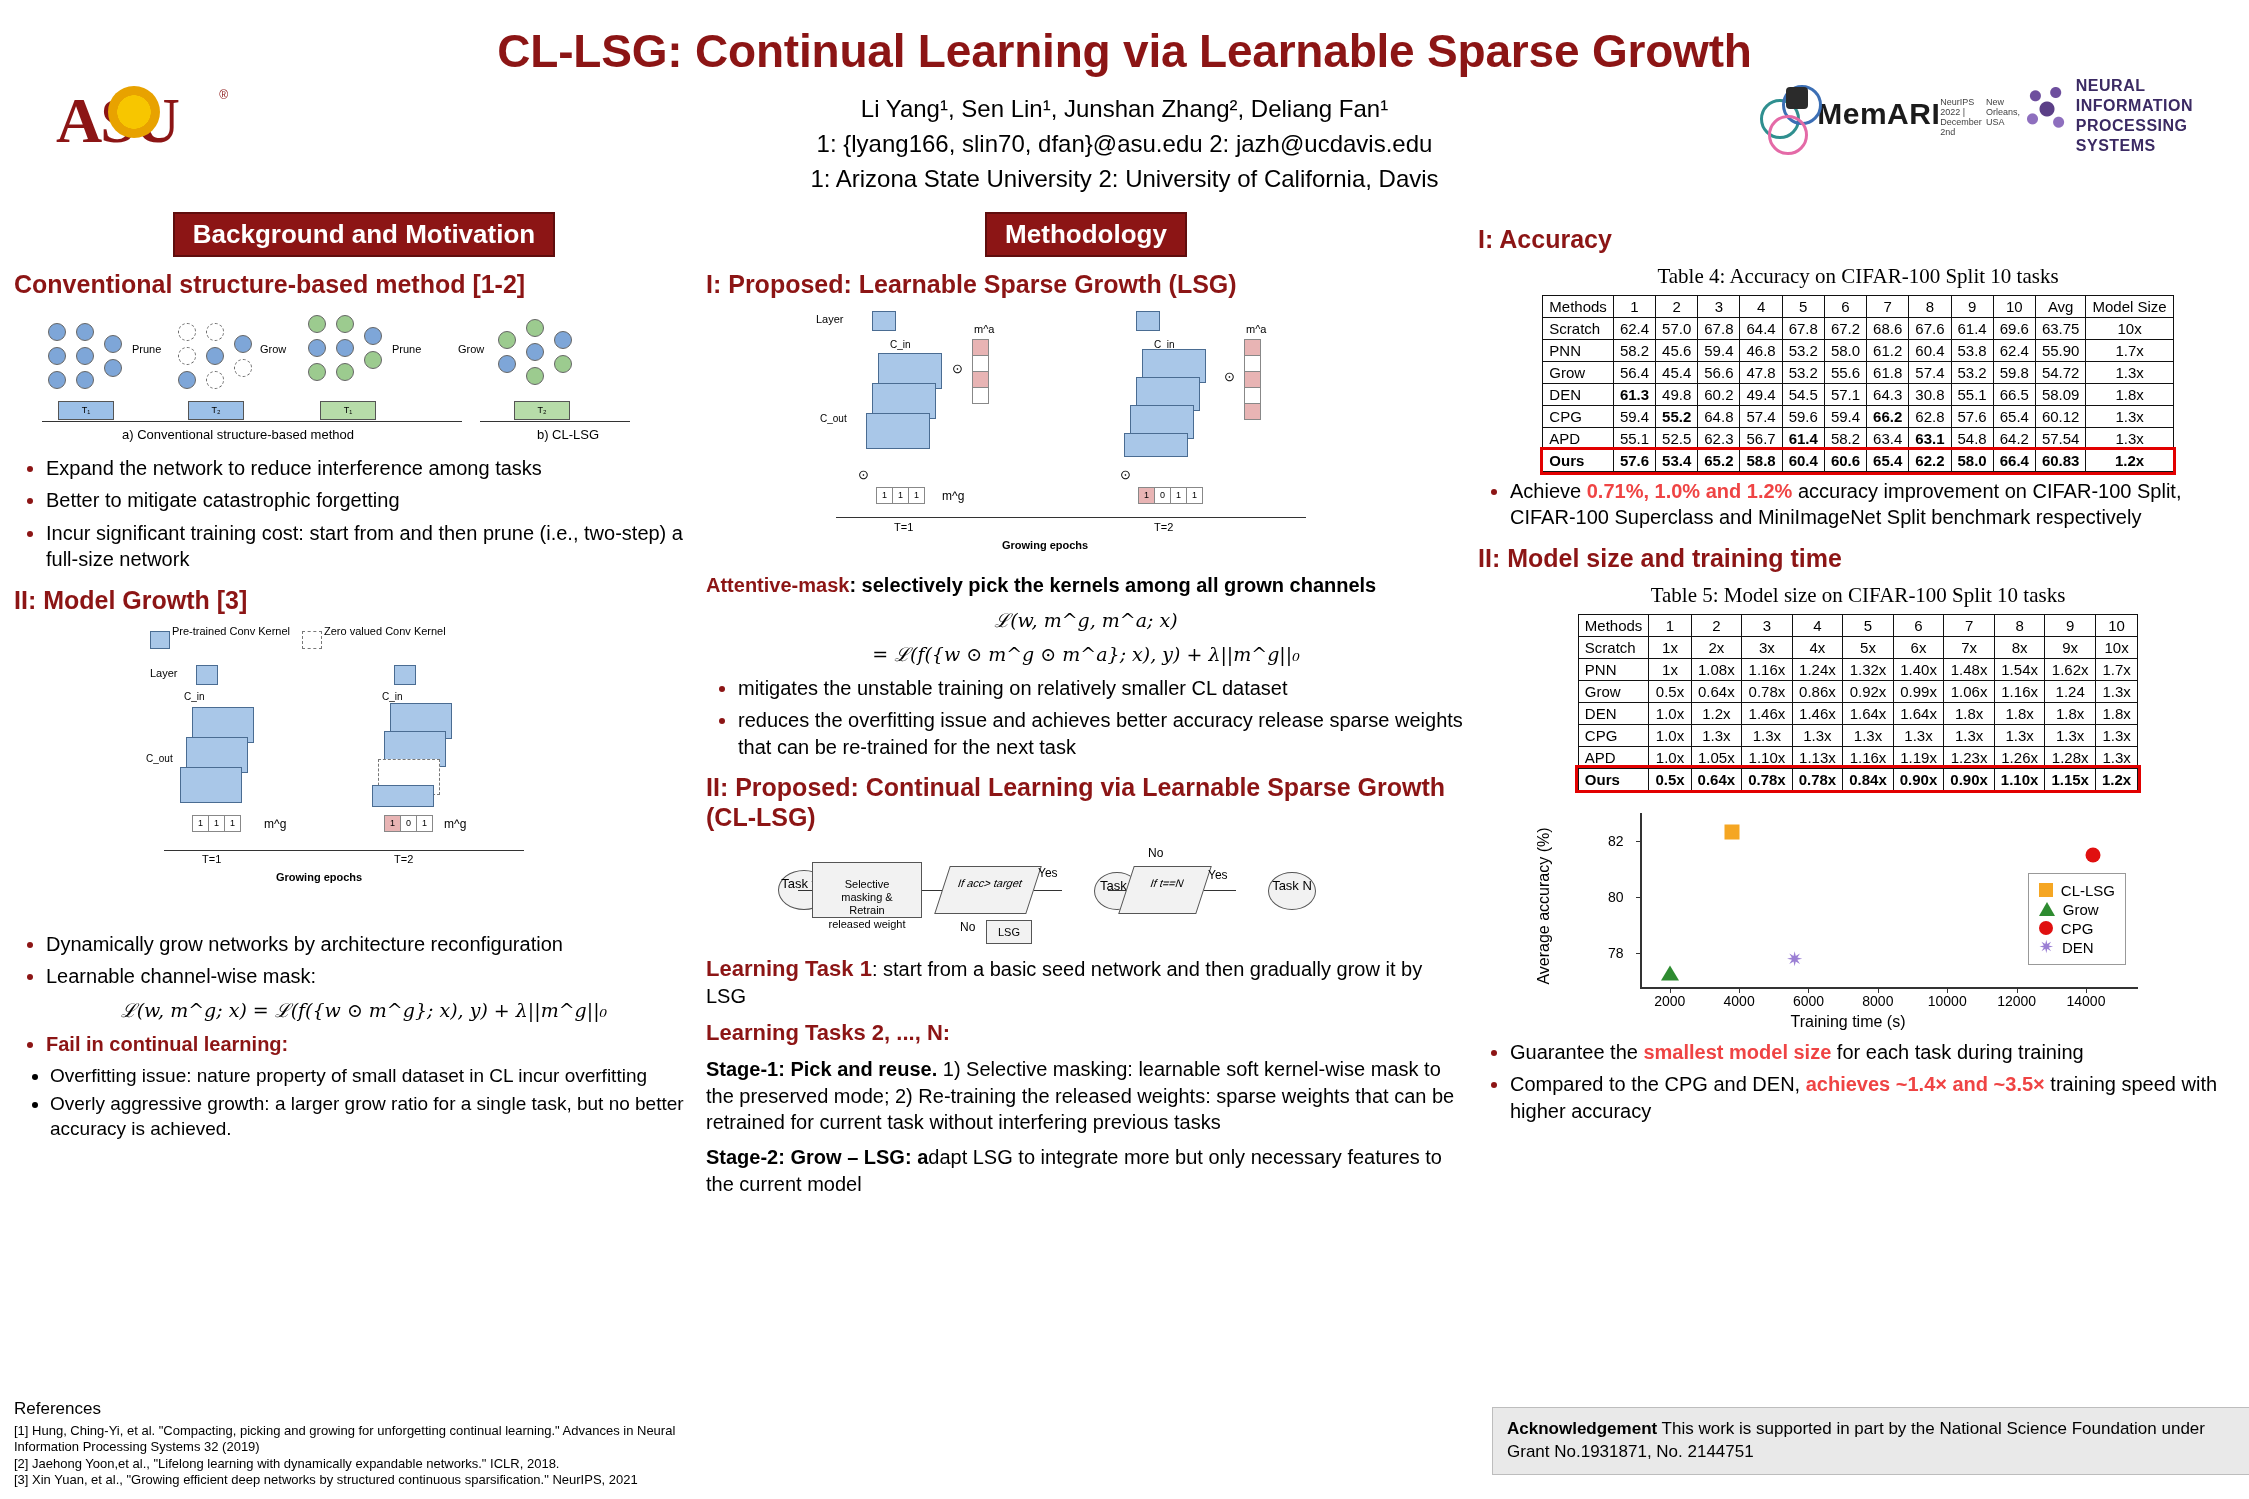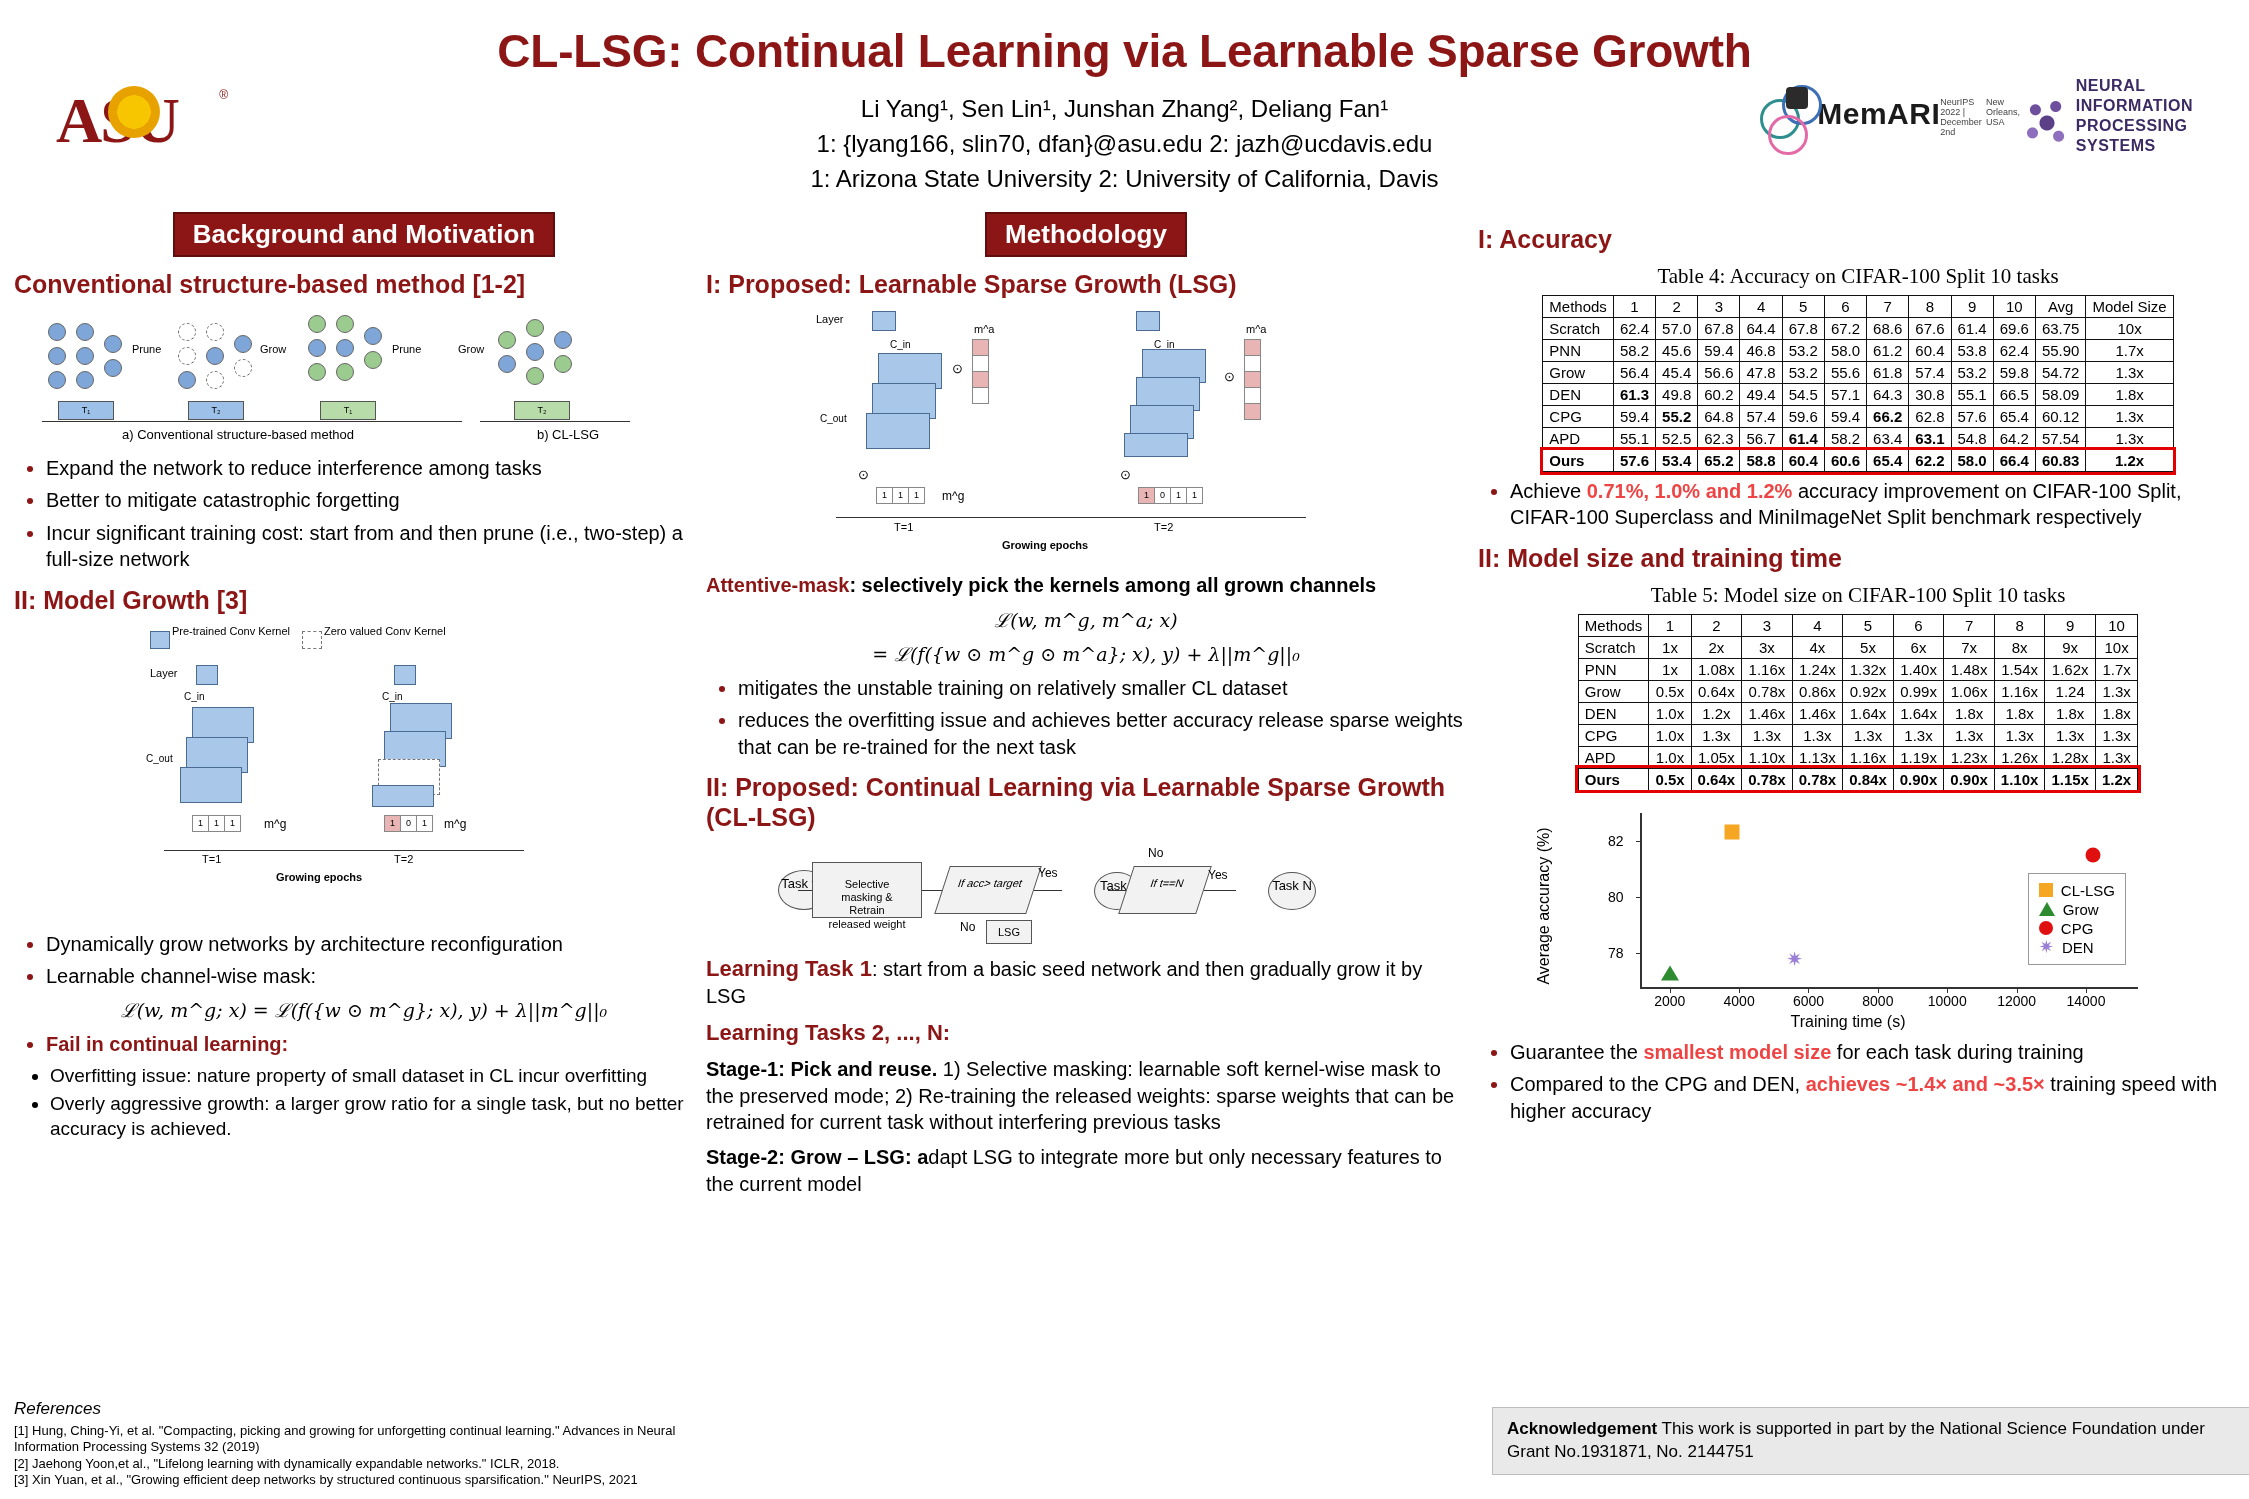--- a/index.html
+++ b/index.html
@@ -52,21 +52,21 @@
   .memari .c1{left:0;top:16px;width:34px;height:34px;border-color:#2f8f8f;}
   .memari .c2{left:22px;top:2px;width:34px;height:34px;border-color:#3c6fb5;}
   .memari .c3{left:8px;top:32px;width:34px;height:34px;border-color:#e46aa7;}
   .memari .robot{position:absolute;left:26px;top:4px;width:22px;height:22px;background:#2b2b2b;border-radius:4px;}
   .memari .txt{display:flex;}
   .memari .big{font-size:30px;font-weight:bold;color:#1b1b1b;letter-spacing:0.5px;}
   .memari .small{font-size:9px;color:#444;}
 
   .neurips{
     position:absolute;left:2018px;top:76px;width:230px;height:80px;overflow:hidden;
-    display:flex;align-items:flex-end;
+    display:flex;align-items:flex-start;
   }
   .neurips .blob{
     width:66px;height:66px;border-radius:50%;
     background:
       radial-gradient(circle at 30% 30%, #6e4f9e 0 5px, transparent 6px),
       radial-gradient(circle at 65% 25%, #6e4f9e 0 5px, transparent 6px),
       radial-gradient(circle at 25% 65%, #8e6fbe 0 5px, transparent 6px),
       radial-gradient(circle at 70% 70%, #8e6fbe 0 5px, transparent 6px),
       radial-gradient(circle at 50% 50%, #5b3f87 0 7px, transparent 8px);
   }
@@ -163,21 +163,21 @@
   }
   .legend div{display:flex;align-items:center;gap:8px;margin:2px 0;}
 
   .mk-sq{width:14px;height:14px;background:#f5a623;}
   .mk-tri{width:0;height:0;border-left:8px solid transparent;border-right:8px solid transparent;border-bottom:14px solid #2e8b30;}
   .mk-cir{width:14px;height:14px;border-radius:50%;background:#e01010;}
   .mk-star{color:#9b7fd4;font-size:18px;line-height:14px;}
 
   
   .refs{position:absolute;left:14px;bottom:10px;width:700px;font-size:13px;line-height:1.28;}
-  .refs .rh{font-size:17px;margin-bottom:3px;font-style:italic;}
+  .refs .rh{font-size:17px;margin-bottom:3px;}
 
   
   .ack{
     position:absolute;left:1492px;bottom:24px;width:740px;background:#e9e9e9;
     border:1px solid #bdbdbd;padding:10px 14px;font-size:17px;line-height:1.35;
   }
 </style>
 </head>
 <body>
 

